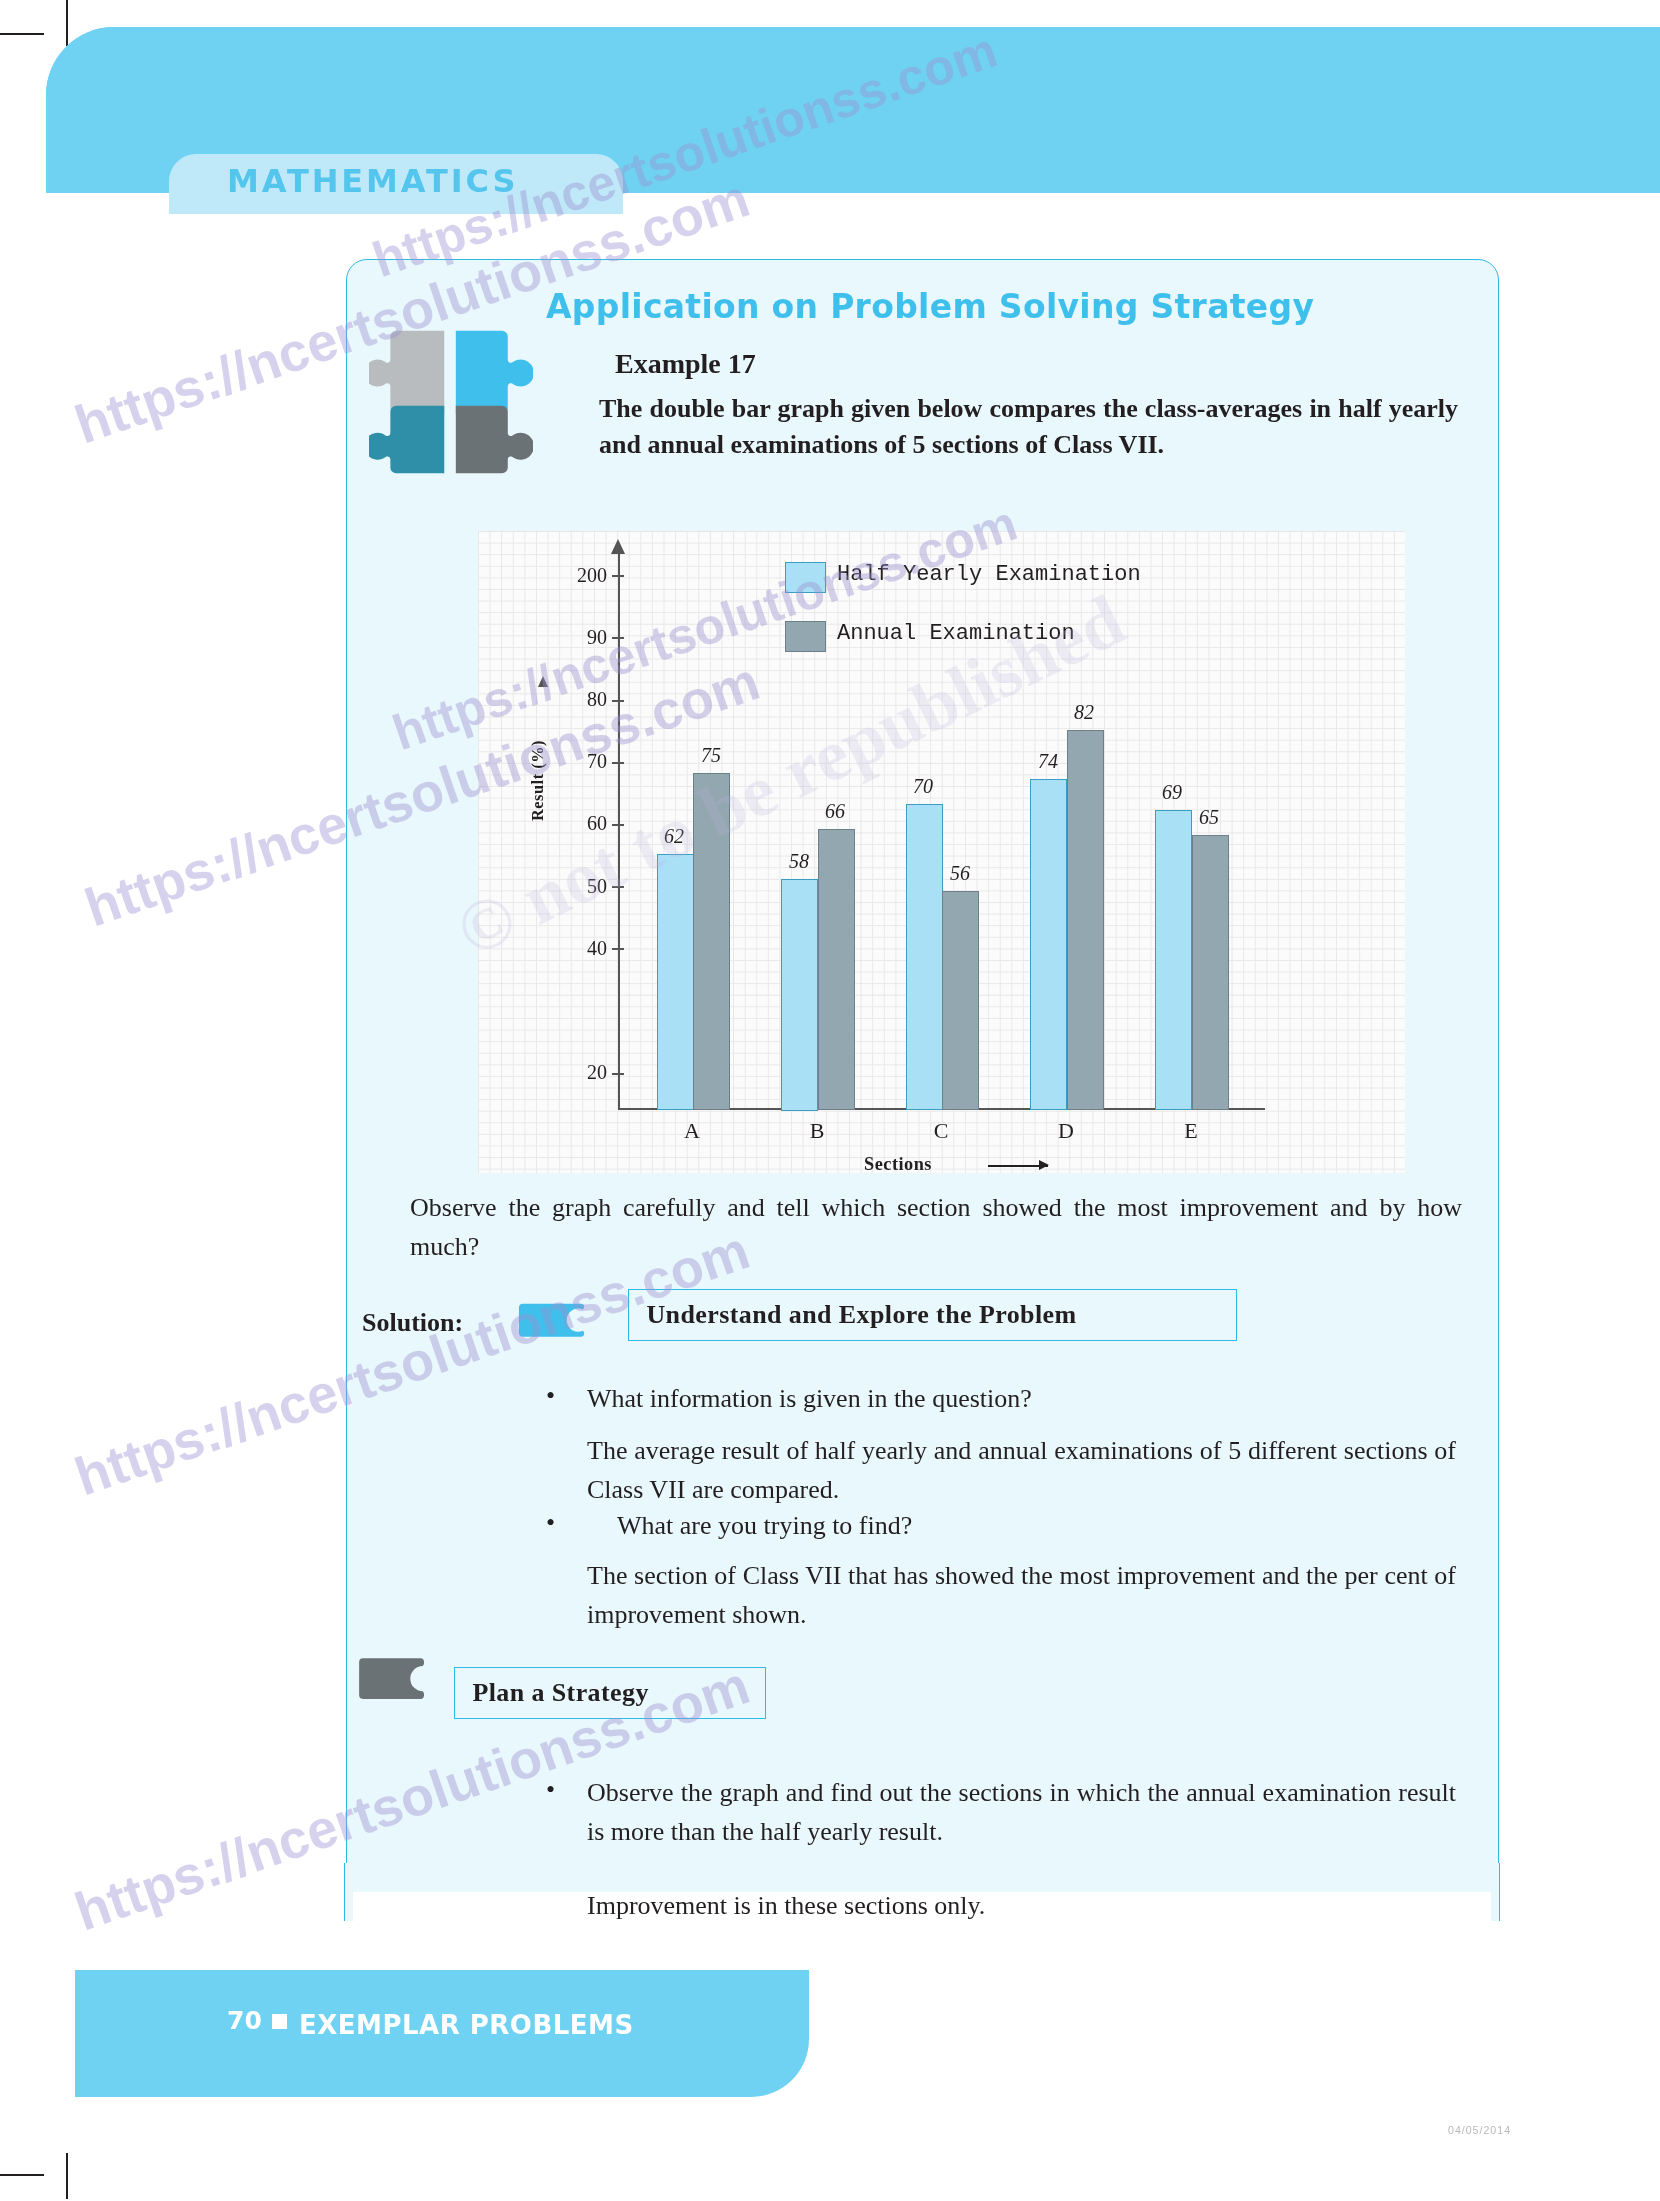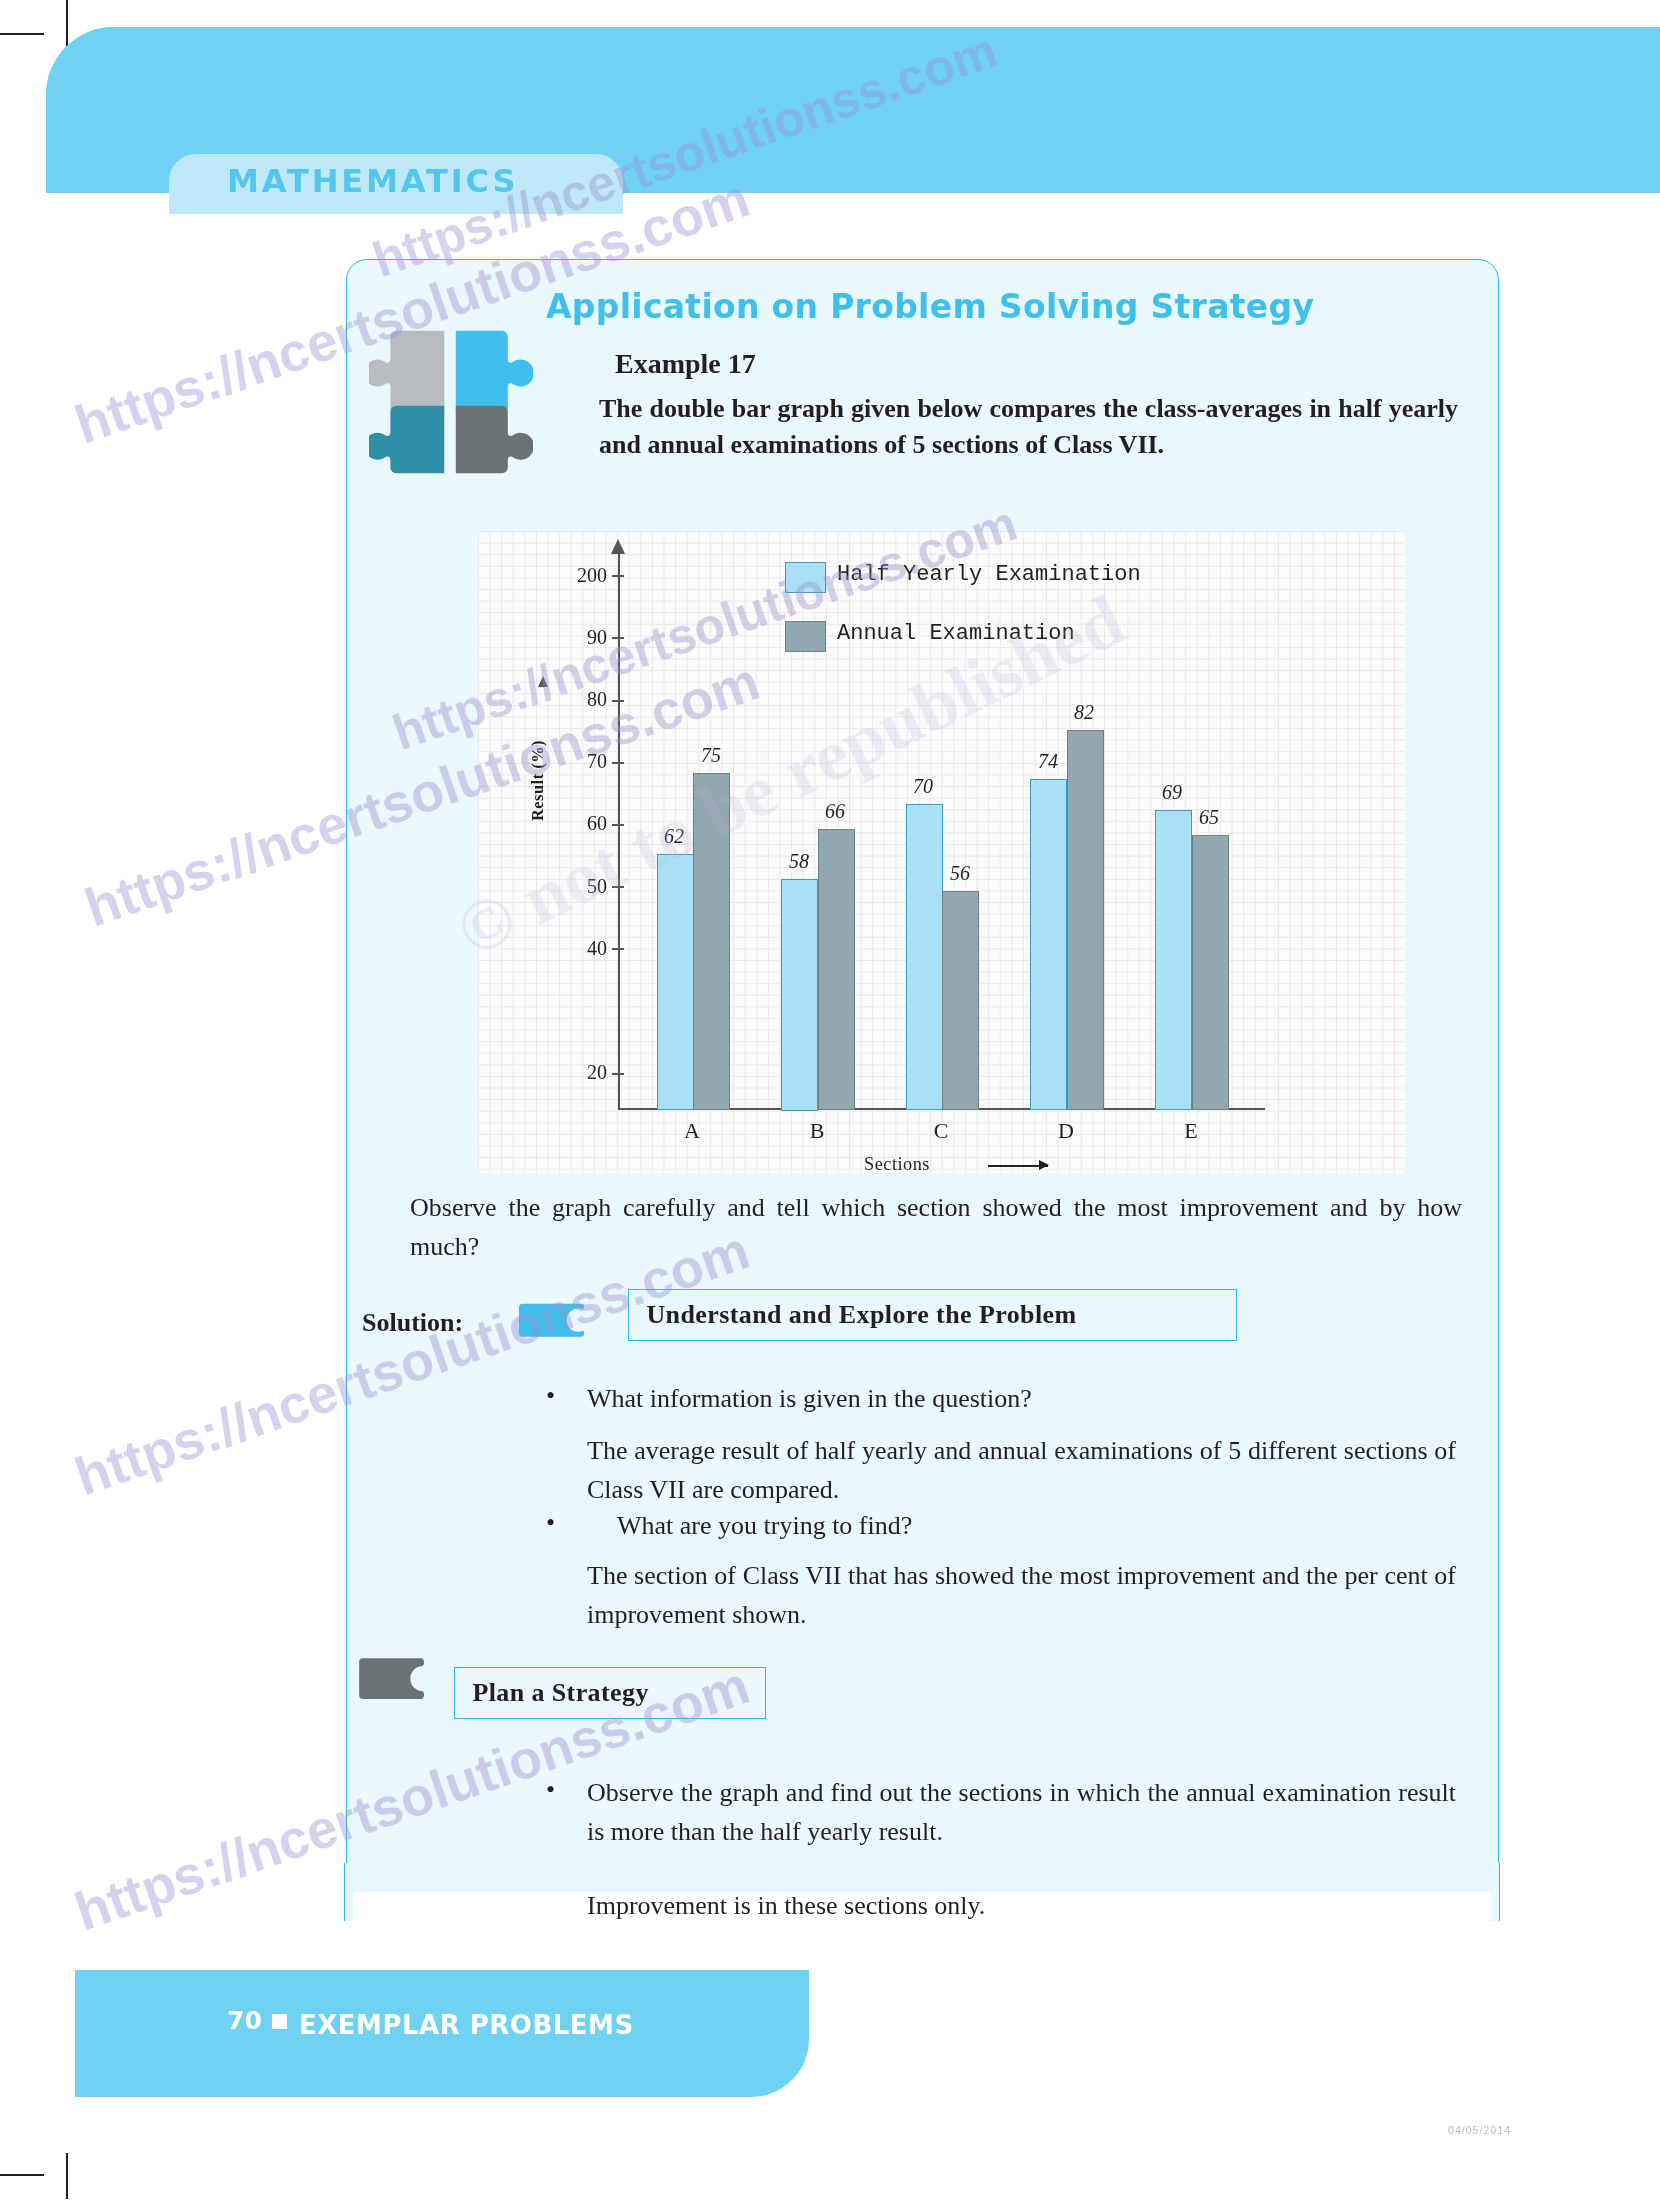--- a/index.html
+++ b/index.html
@@ -134,21 +134,21 @@
   .bar-val{
     position:absolute;font-size:20px;color:#231f20;text-align:center;width:58px;
     font-family:"Liberation Serif",serif;
     font-style:italic;
   }
   .xcat{
     position:absolute;top:587px;font-size:22px;color:#231f20;width:58px;text-align:center;
     font-family:"Liberation Serif",serif;
   }
   .x-axis-title{
-    position:absolute;left:386px;top:623px;font-size:18.3px;font-weight:normal;
+    position:absolute;left:386px;top:623px;font-size:18.3px;font-weight:bold;
     color:#231f20;font-family:"Liberation Serif",serif;letter-spacing:0.5px;
   }
   .x-arrow{
     position:absolute;left:510px;top:634px;width:60px;height:1.9px;background:#231f20;
   }
   .x-arrow:after{
     content:"";position:absolute;right:-1px;top:-4.8px;width:0;height:0;
     border-top:5.8px solid transparent;border-bottom:5.8px solid transparent;
     border-left:10.6px solid #231f20;
   }

